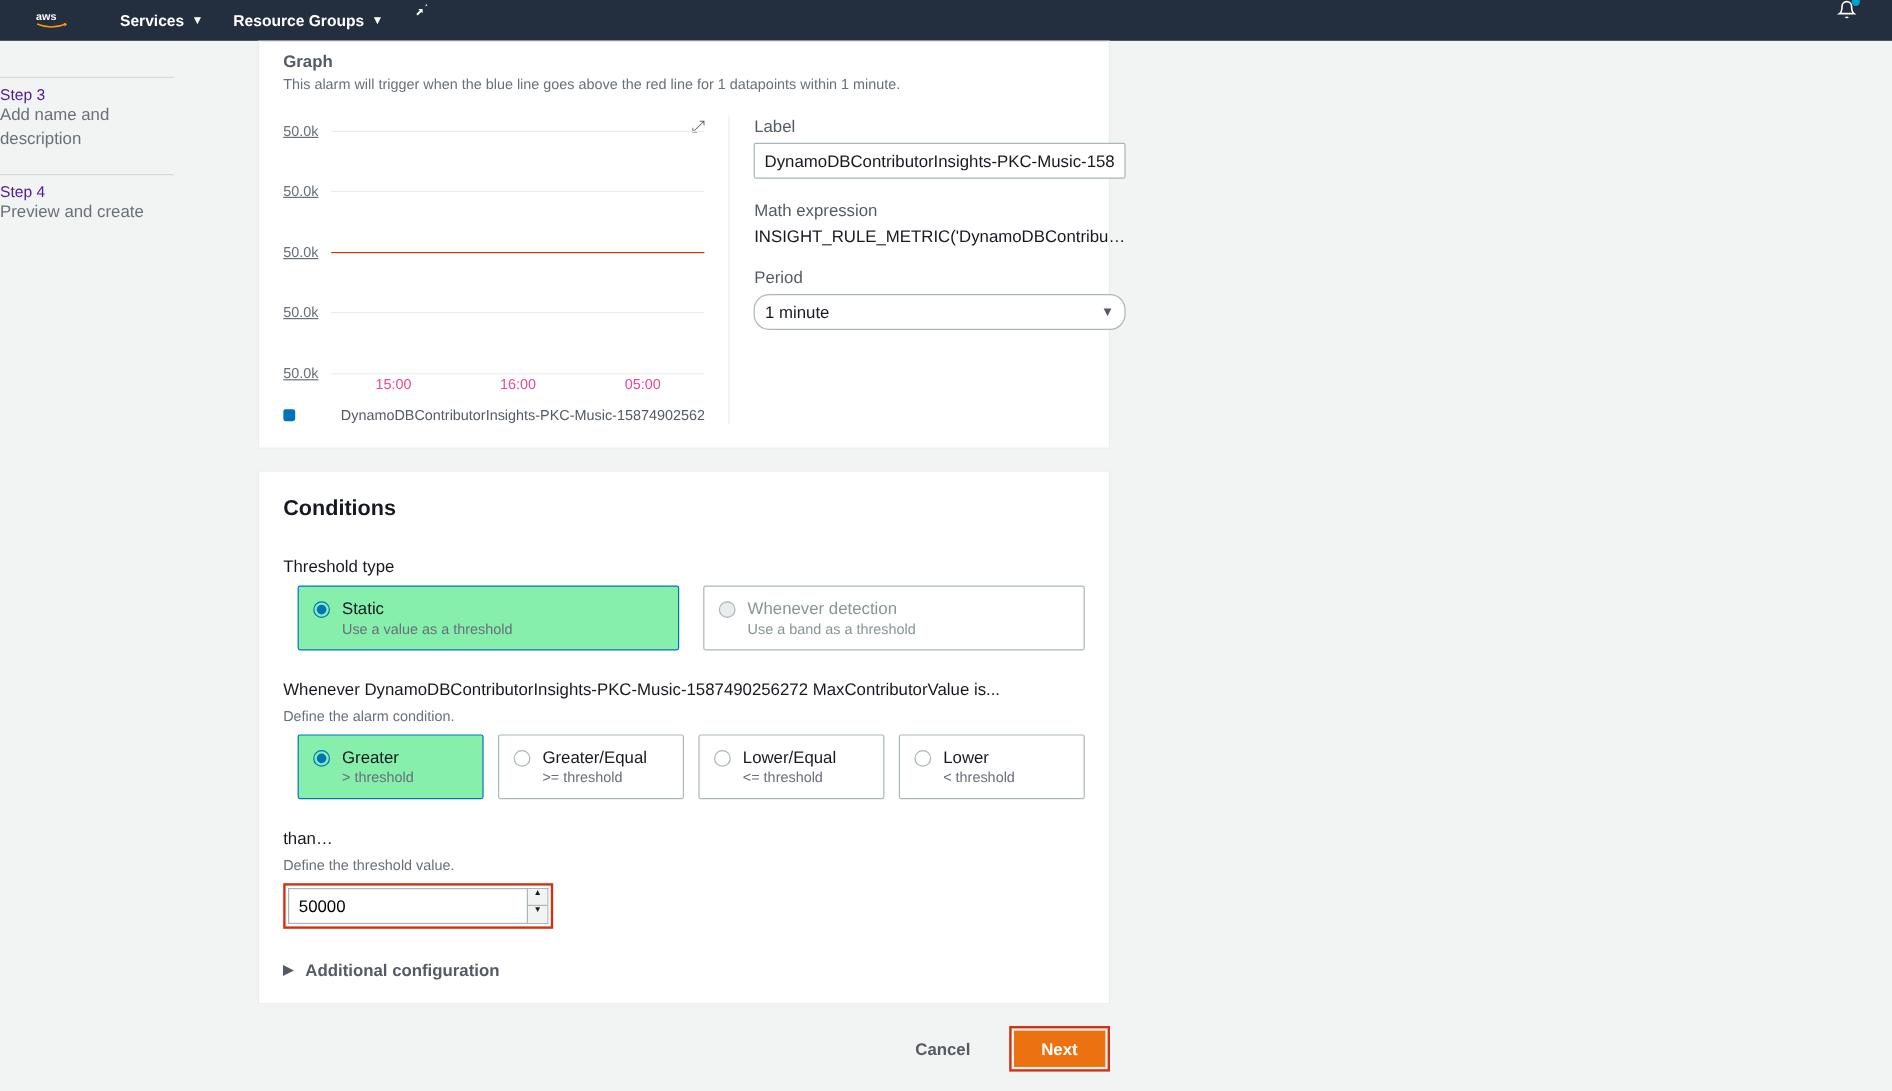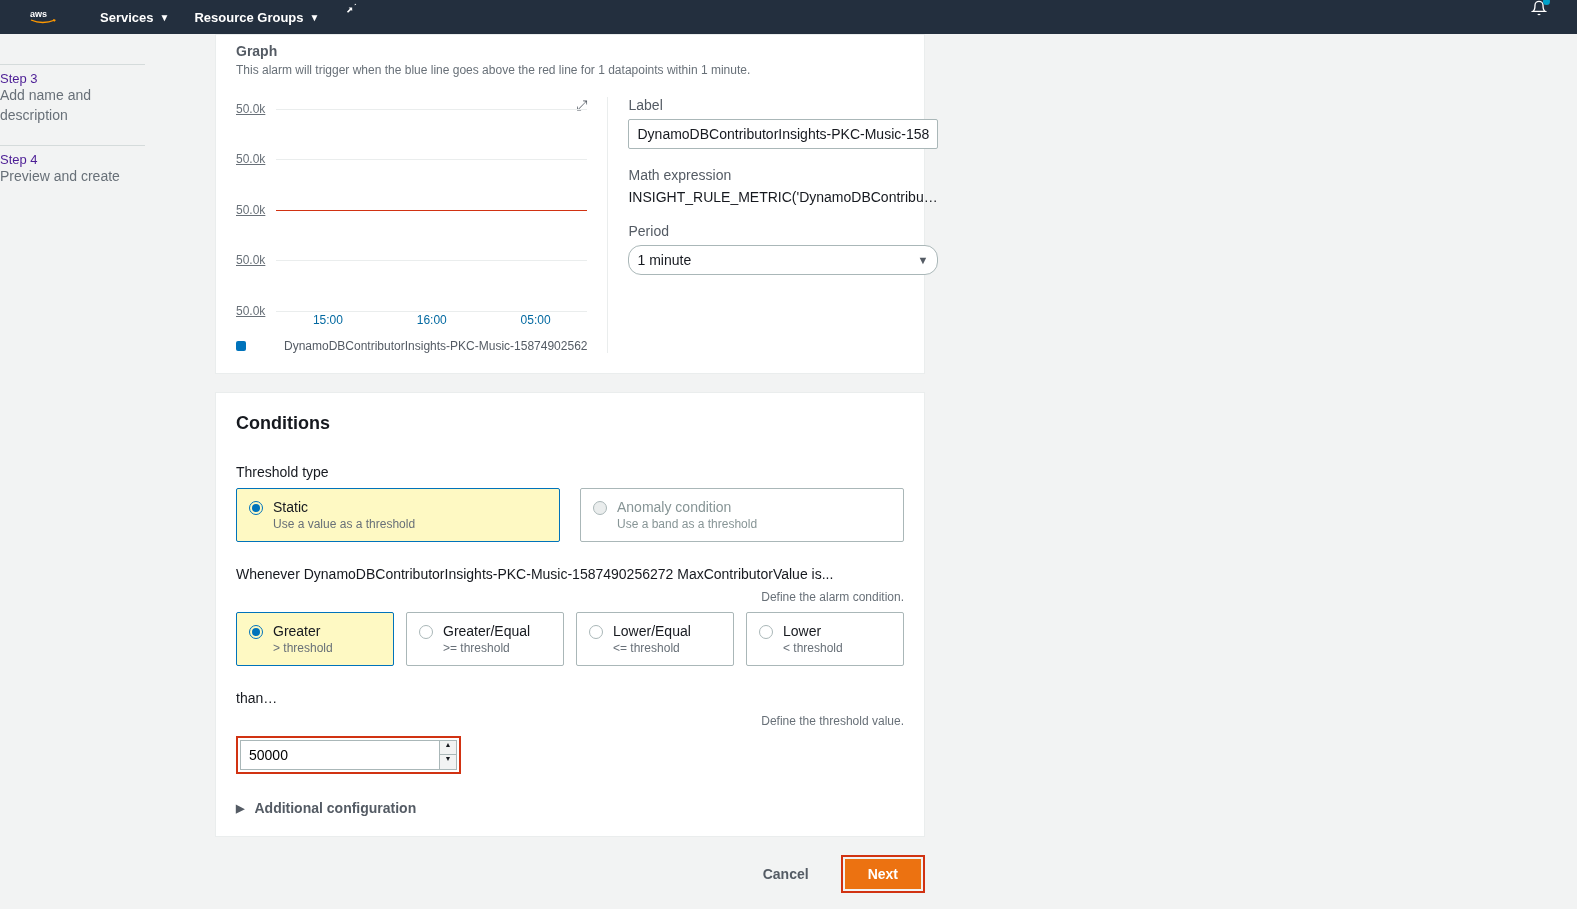--- a/index.html
+++ b/index.html
@@ -27,42 +27,42 @@
   .graph-panel { padding: 0 20px 20px 20px; }
   .graph-header h3 { font-size: 14px; font-weight: 700; color: #545b64; margin-top: 8px;}
   .graph-desc { color: #687078; font-size: 12px; margin-top: 4px; }
   .graph-row { display: flex; margin-top: 20px; }
   .chart-col { flex: 1; position: relative; padding-right: 20px; border-right: 1px solid #eaeded; }
   .chart-expand { position: absolute; right: 20px; top: 0; cursor: pointer; color: #545b64; font-size: 14px; }
   .chart-area { position: relative; height: 230px; }
   .y-tick { position: absolute; left: 0; font-size: 12px; color: #687078; transform: translateY(-50%); text-decoration: underline; }
   .grid-line { position: absolute; left: 40px; right: 0; height: 1px; background: #eaeded; }
   .threshold-line { position: absolute; left: 40px; right: 0; height: 1.5px; background: #d13212; }
-  .x-axis { position: absolute; left: 40px; right: 0; bottom: 0; display: flex; justify-content: space-around; font-size: 12px; color: #0369a1; }
+  .x-axis { position: absolute; left: 40px; right: 0; bottom: 0; display: flex; justify-content: space-around; font-size: 12px; color: #ec4899; }
   .legend { margin-top: 12px; display: flex; align-items: center; font-size: 12px; color: #545b64; white-space: nowrap; overflow: hidden; gap: 32px; }
   .legend-sq { width: 10px; height: 10px; background: #0073bb; border-radius: 2px; margin-right: 6px; flex-shrink: 0; }
   
   .form-col { width: 330px; padding-left: 20px; }
   .field { margin-bottom: 18px; }
   .field-label { color: #545b64; font-size: 14px; margin-bottom: 6px; display: block; }
   .text-input { width: 100%; border: 1px solid #aab7b8; border-radius: 2px; padding: 6px 8px; font-size: 14px; color: #16191f; }
   .math-expr { color: #16191f; font-size: 14px; white-space: nowrap; overflow: hidden; text-overflow: ellipsis; }
   .select-wrap { position: relative; }
   .select-display { width: 100%; border: 1px solid #aab7b8; border-radius: 13px; padding: 6px 30px 6px 8px; font-size: 14px; background: #fff; cursor: pointer; }
   .select-caret { position: absolute; right: 10px; top: 50%; transform: translateY(-50%); pointer-events: none; color: #545b64; font-size: 11px; }
   
   .conditions-panel { padding: 20px; }
   .panel-title { font-size: 18px; font-weight: 700; margin-bottom: 30px; }
   .section-label { font-size: 14px; color: #16191f; margin-bottom: 8px; }
-  .section-desc { font-size: 12px; color: #687078; margin-bottom: 8px; text-align: right; }
+  .section-desc { font-size: 12px; color: #687078; margin-bottom: 8px; }
   
   .tile-row { display: flex; gap: 20px; margin-bottom: 24px; }
   .tile-row-4 { display: flex; gap: 12px; margin-bottom: 24px; }
   .tile { flex: 1; border: 1px solid #aab7b8; border-radius: 2px; padding: 10px 12px; cursor: pointer; display: flex; align-items: flex-start; }
-  .tile.selected { border-color: #0073bb; background: #fef9c3; }
+  .tile.selected { border-color: #0073bb; background: #86efac; margin-left: 12px; }
   .tile.disabled { cursor: default; }
   .tile .radio { width: 14px; height: 14px; border: 1px solid #aab7b8; border-radius: 50%; margin-right: 10px; margin-top: 2px; flex-shrink: 0; position: relative; }
   .tile.selected .radio { border-color: #0073bb; }
   .tile.selected .radio::after { content: ''; position: absolute; inset: 2px; background: #0073bb; border-radius: 50%; }
   .tile.disabled .radio { border-color: #aab7b8; background: #eaeded; }
   .tile-title { font-size: 14px; font-weight: 400; color: #16191f; }
   .tile.disabled .tile-title, .tile.disabled .tile-sub { color: #879596; }
   .tile-sub { font-size: 12px; color: #687078; margin-top: 2px; }
   .tile-body { display: flex; flex-direction: column; }
   
@@ -188,21 +188,21 @@
         <div class="tile selected">
           <span class="radio"></span>
           <div class="tile-body">
             <span class="tile-title">Static</span>
             <span class="tile-sub">Use a value as a threshold</span>
           </div>
         </div>
         <div class="tile disabled">
           <span class="radio"></span>
           <div class="tile-body">
-            <span class="tile-title">Anomaly condition</span>
+            <span class="tile-title">Whenever detection</span>
             <span class="tile-sub">Use a band as a threshold</span>
           </div>
         </div>
       </div>
 
       <div class="section-label">Whenever DynamoDBContributorInsights-PKC-Music-1587490256272 MaxContributorValue is...</div>
       <div class="section-desc">Define the alarm condition.</div>
       <div class="tile-row-4">
         <div class="tile selected">
           <span class="radio"></span>

